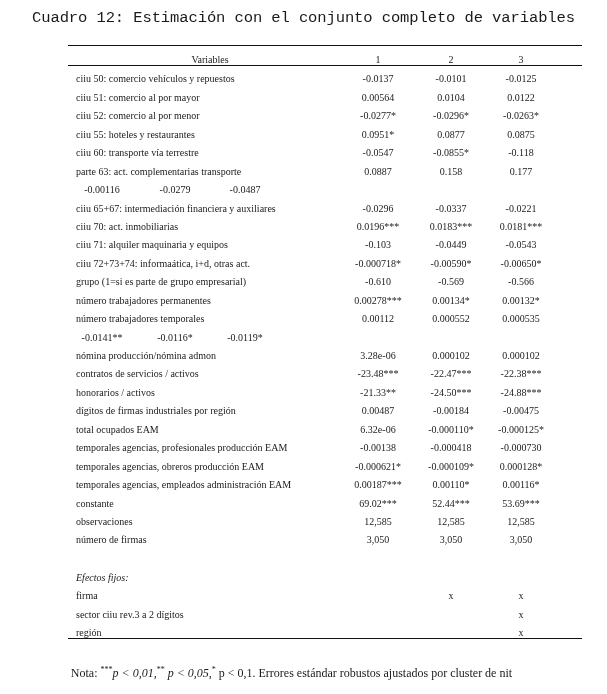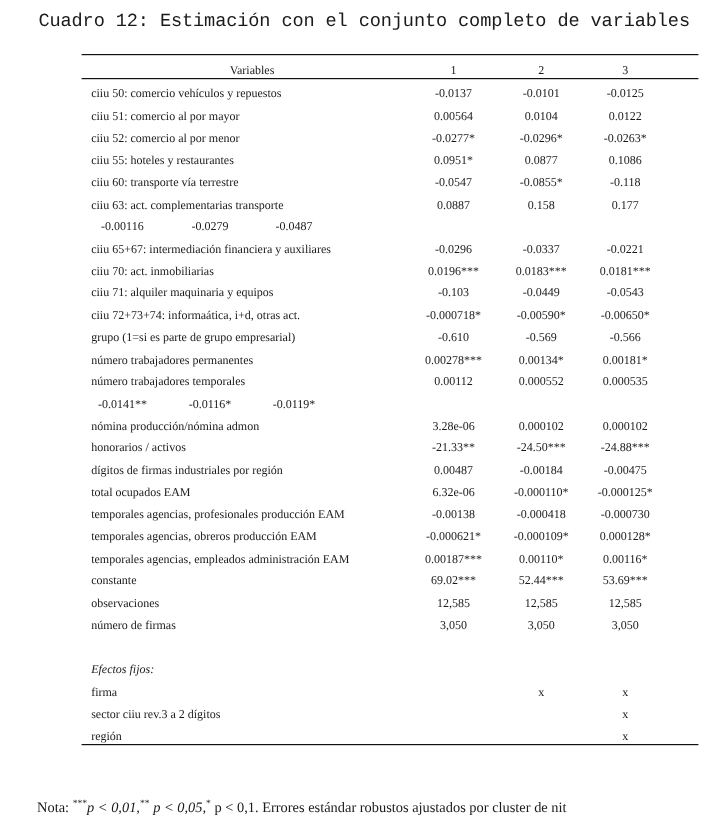--- a/index.html
+++ b/index.html
@@ -26,20 +26,21 @@
   .cell-val { text-align: center; white-space: nowrap; }
   .c1 { width: 76px; margin-left: -4px; }
   .c2 { width: 70px; }
   .c3 { width: 70px; }
   .spacer { height: 19px; }
   .italic { font-style: italic; }
   .note {
     position: absolute; left: 0; width: 503px; top: 665px;
     text-align: center; font-size: 12px;
     font-family: "Liberation Serif", "DejaVu Serif", serif;
+    padding-left: 40px;
   }
   .note sup { font-size: 8px; }
   .note i { font-style: italic; }
 </style>
 </head>
 <body>
 
 <div class="caption">Cuadro 12: Estimación con el conjunto completo de variables</div>
 
 <div class="table-wrap">
@@ -67,30 +68,30 @@
       <div class="row">
         <div class="cell-label">ciiu 52: comercio al por menor</div>
         <div class="cell-val c1">-0.0277*</div>
         <div class="cell-val c2">-0.0296*</div>
         <div class="cell-val c3">-0.0263*</div>
       </div>
       <div class="row">
         <div class="cell-label">ciiu 55: hoteles y restaurantes</div>
         <div class="cell-val c1">0.0951*</div>
         <div class="cell-val c2">0.0877</div>
-        <div class="cell-val c3">0.1086</div>
+        <div class="cell-val c3">0.0875</div>
       </div>
       <div class="row">
         <div class="cell-label">ciiu 60: transporte vía terrestre</div>
         <div class="cell-val c1">-0.0547</div>
         <div class="cell-val c2">-0.0855*</div>
         <div class="cell-val c3">-0.118</div>
       </div>
       <div class="row">
-        <div class="cell-label">ciiu 63: act. complementarias transporte</div>
+        <div class="cell-label">parte 63: act. complementarias transporte</div>
         <div class="cell-val c1">0.0887</div>
         <div class="cell-val c2">0.158</div>
         <div class="cell-val c3">0.177</div>
       </div>
       <div class="row">
         <div class="cell-val c1">-0.00116</div>
         <div class="cell-val c2">-0.0279</div>
         <div class="cell-val c3">-0.0487</div>
       </div>
       <div class="row">
@@ -120,38 +121,44 @@
       <div class="row">
         <div class="cell-label">grupo (1=si es parte de grupo empresarial)</div>
         <div class="cell-val c1">-0.610</div>
         <div class="cell-val c2">-0.569</div>
         <div class="cell-val c3">-0.566</div>
       </div>
       <div class="row">
         <div class="cell-label">número trabajadores permanentes</div>
         <div class="cell-val c1">0.00278***</div>
         <div class="cell-val c2">0.00134*</div>
-        <div class="cell-val c3">0.00181*</div>
+        <div class="cell-val c3">0.00132*</div>
       </div>
       <div class="row">
         <div class="cell-label">número trabajadores temporales</div>
         <div class="cell-val c1">0.00112</div>
         <div class="cell-val c2">0.000552</div>
         <div class="cell-val c3">0.000535</div>
       </div>
       <div class="row">
         <div class="cell-val c1">-0.0141**</div>
         <div class="cell-val c2">-0.0116*</div>
         <div class="cell-val c3">-0.0119*</div>
       </div>
       <div class="row">
         <div class="cell-label">nómina producción/nómina admon</div>
         <div class="cell-val c1">3.28e-06</div>
         <div class="cell-val c2">0.000102</div>
         <div class="cell-val c3">0.000102</div>
+      </div>
+      <div class="row">
+        <div class="cell-label">contratos de servicios / activos</div>
+        <div class="cell-val c1">-23.48***</div>
+        <div class="cell-val c2">-22.47***</div>
+        <div class="cell-val c3">-22.38***</div>
       </div>
       <div class="row">
         <div class="cell-label">honorarios / activos</div>
         <div class="cell-val c1">-21.33**</div>
         <div class="cell-val c2">-24.50***</div>
         <div class="cell-val c3">-24.88***</div>
       </div>
       <div class="row">
         <div class="cell-label">dígitos de firmas industriales por región</div>
         <div class="cell-val c1">0.00487</div>

